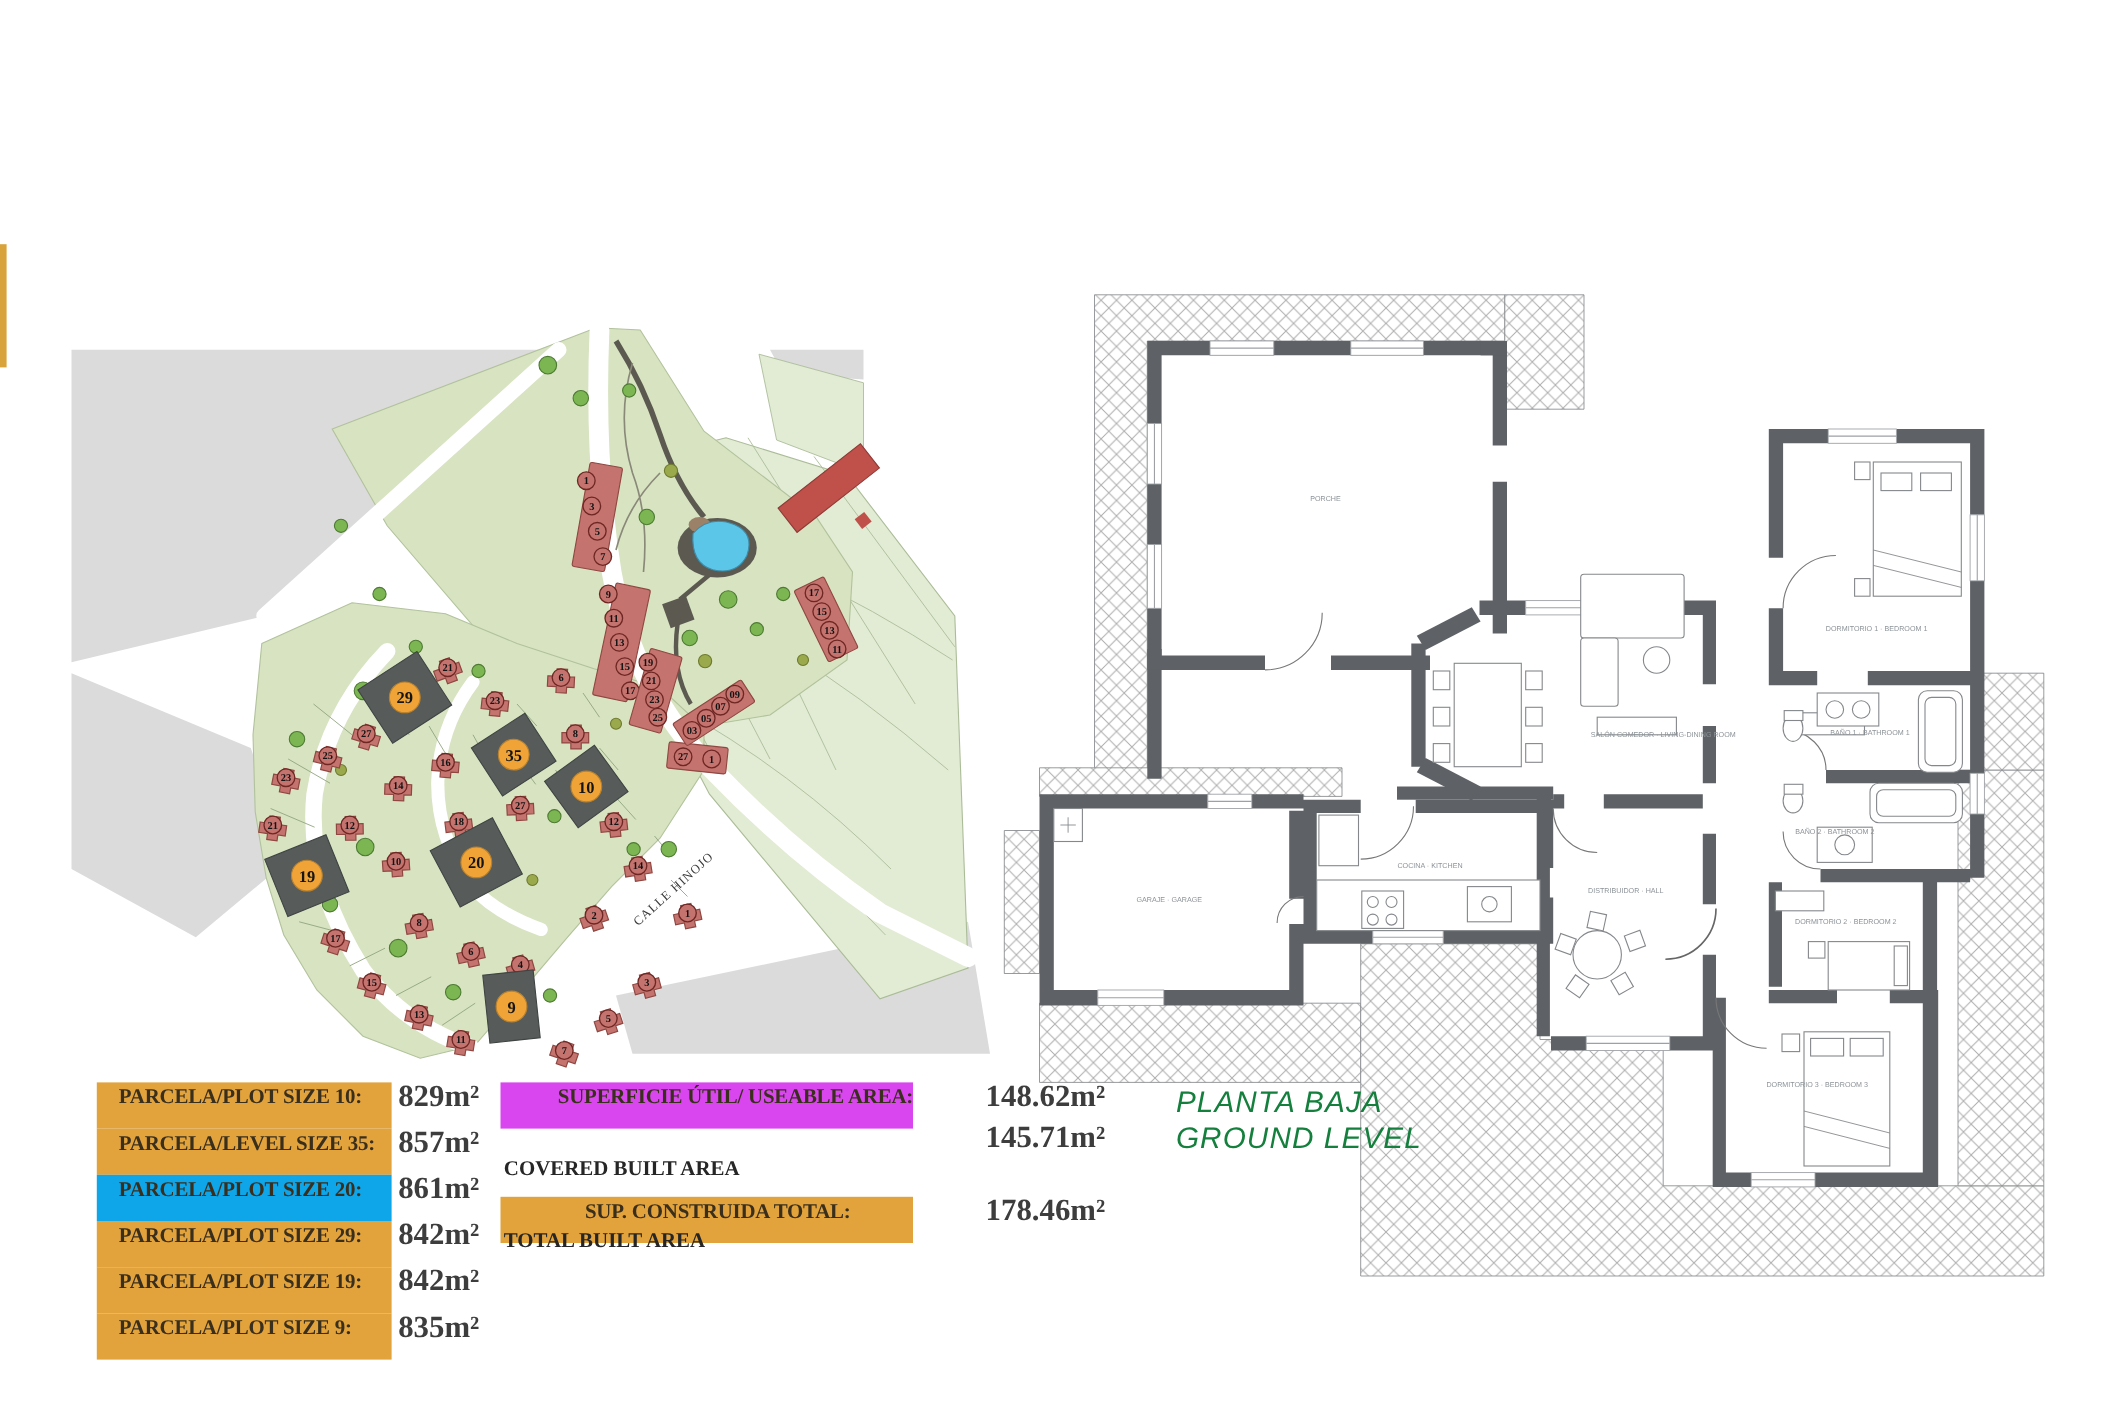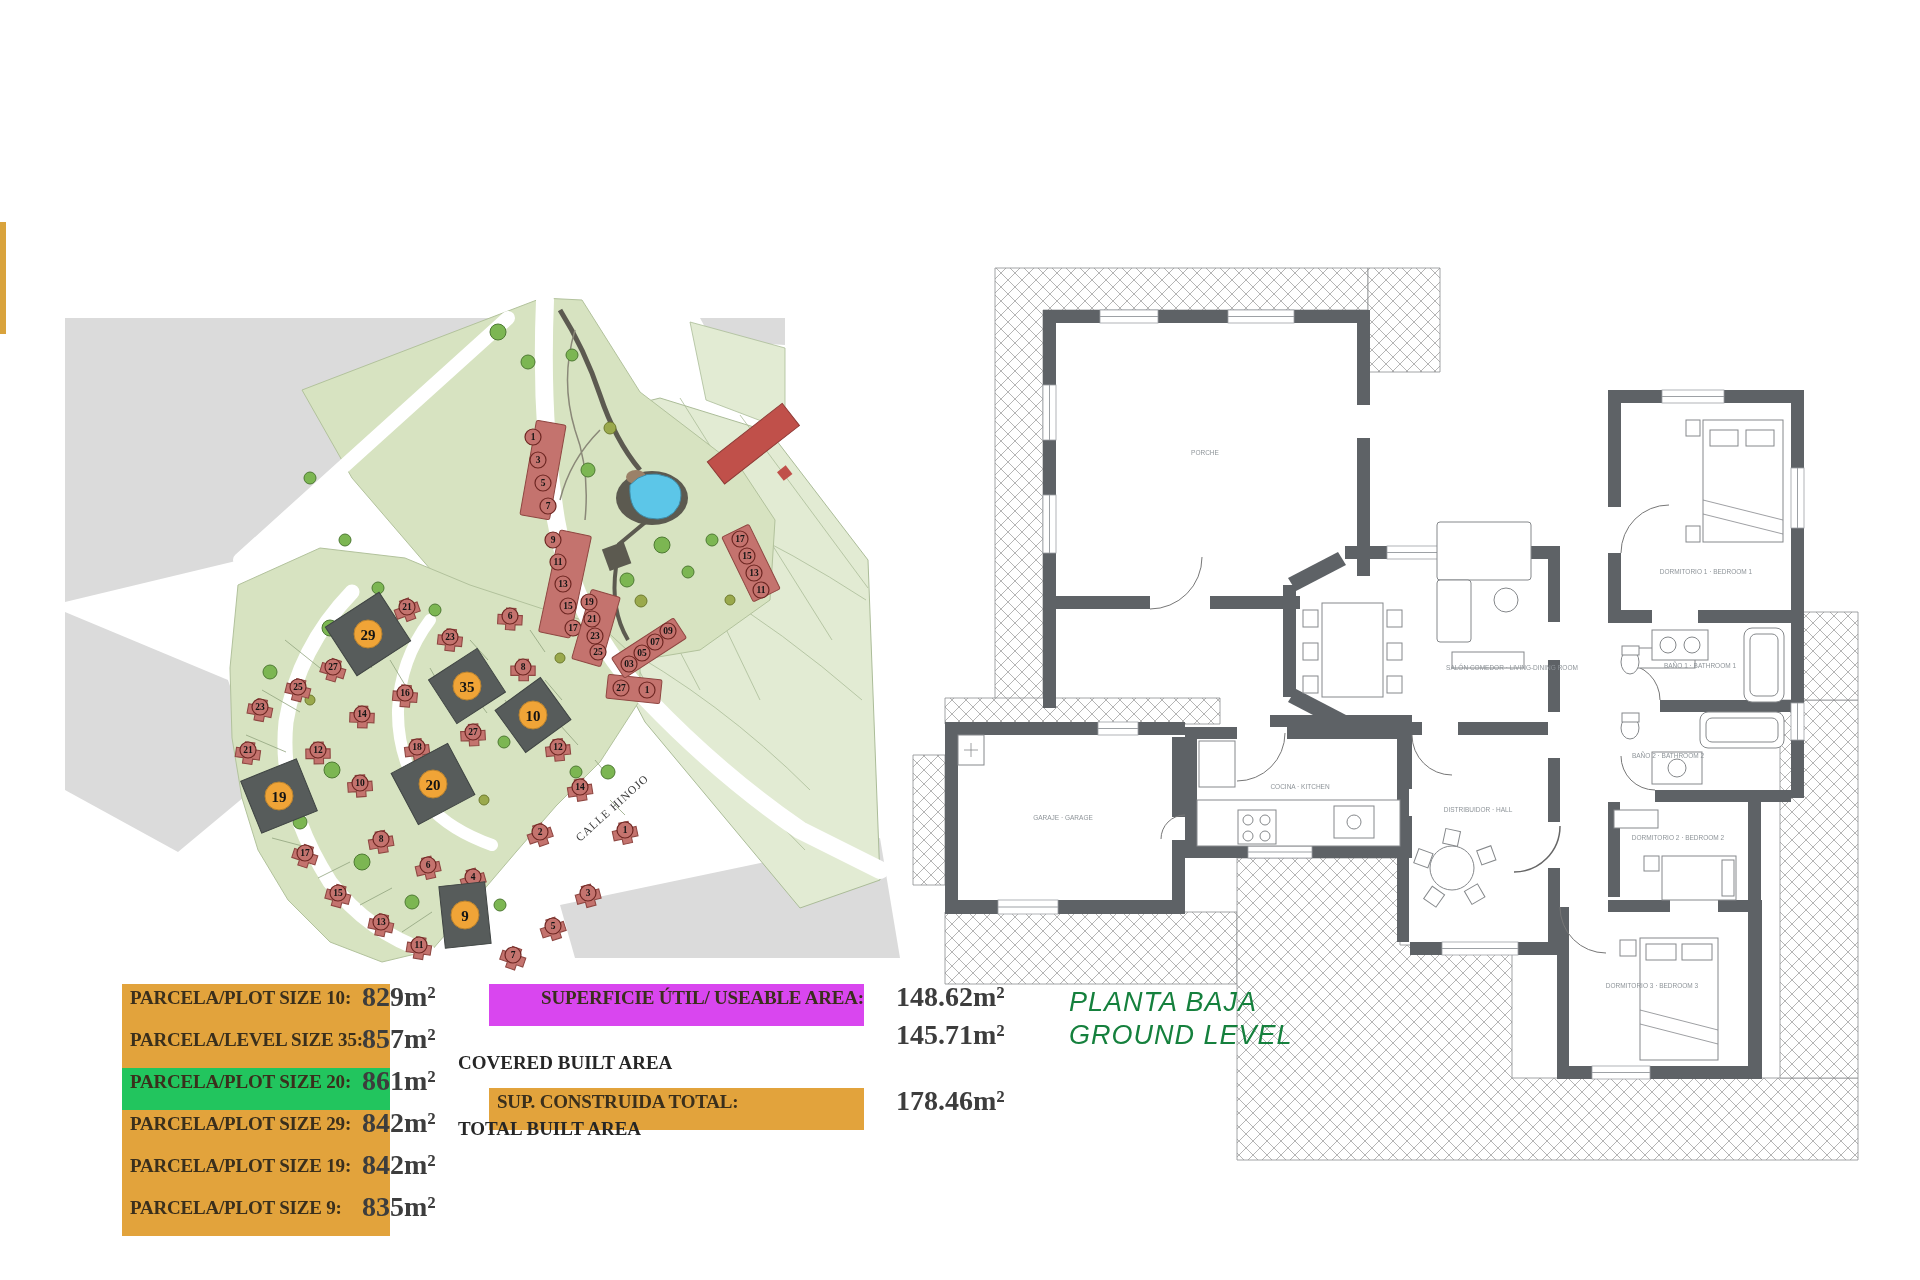--- a/index.html
+++ b/index.html
@@ -1,21 +1,21 @@
 <!DOCTYPE html>
 <html><head>
 <meta charset="utf-8">
 <style>
   html,body{margin:0;padding:0;background:#fff;}
   #canvas{position:relative;width:1920px;height:1280px;background:#fff;overflow:hidden;
           font-family:"Liberation Serif",serif;}
   #plan-svg{position:absolute;left:0;top:0;}
   .accent{position:absolute;left:0;top:222px;width:6px;height:112px;}
-  .bar{position:absolute;height:42px;line-height:27px;padding-left:8px;box-sizing:border-box;
-       font-weight:bold;font-size:19px;color:#3a2f1c;letter-spacing:-0.2px;white-space:nowrap;margin-left:34px;}
+  .bar{position:absolute;height:42px;line-height:27px;padding-left:20px;box-sizing:border-box;
+       font-weight:bold;font-size:19px;color:#3a2f1c;letter-spacing:-0.2px;white-space:nowrap;}
   .p-bar{left:88px;width:268px;}
   .a-bar{left:455px;width:375px;}
   .val{position:absolute;font-weight:bold;font-size:28px;color:#3d3d3d;white-space:nowrap;height:32px;line-height:30px;}
   .p-val{left:362px;}
   .a-val{left:896px;}
   .sub{position:absolute;left:458px;font-weight:bold;font-size:19px;color:#262626;white-space:nowrap;}
   .fp-title{position:absolute;left:1069px;top:986px;font-family:"Liberation Sans",sans-serif;
             font-size:27px;line-height:33px;color:#15803d;letter-spacing:1px;font-style:italic;}
 </style>
 </head>
@@ -419,35 +419,35 @@
         <text x="1706" y="574" font-size="6.5" fill="#8E9499" text-anchor="middle" font-family="Liberation Sans, sans-serif" font-weight="normal">DORMITORIO 1 · BEDROOM 1</text>
         <text x="1700" y="668" font-size="6.5" fill="#8E9499" text-anchor="middle" font-family="Liberation Sans, sans-serif" font-weight="normal">BAÑO 1 · BATHROOM 1</text>
         <text x="1668" y="758" font-size="6.5" fill="#8E9499" text-anchor="middle" font-family="Liberation Sans, sans-serif" font-weight="normal">BAÑO 2 · BATHROOM 2</text>
         <text x="1678" y="840" font-size="6.5" fill="#8E9499" text-anchor="middle" font-family="Liberation Sans, sans-serif" font-weight="normal">DORMITORIO 2 · BEDROOM 2</text>
         <text x="1652" y="988" font-size="6.5" fill="#8E9499" text-anchor="middle" font-family="Liberation Sans, sans-serif" font-weight="normal">DORMITORIO 3 · BEDROOM 3</text>
       </g>
   </svg>
 
   <div class="bar p-bar" style="top: 984px; background: rgb(226, 163, 60);">PARCELA/PLOT SIZE 10:</div>
   <div class="bar p-bar" style="top: 1026px; background: rgb(226, 163, 60);">PARCELA/LEVEL SIZE 35:</div>
-  <div class="bar p-bar" style="top: 1068px; background: #22c55e;">PARCELA/PLOT SIZE 20:</div>
+  <div class="bar p-bar" style="top: 1068px; background: #0ea5e9;">PARCELA/PLOT SIZE 20:</div>
   <div class="bar p-bar" style="top: 1110px; background: rgb(226, 163, 60);">PARCELA/PLOT SIZE 29:</div>
   <div class="bar p-bar" style="top: 1152px; background: rgb(226, 163, 60);">PARCELA/PLOT SIZE 19:</div>
   <div class="bar p-bar" style="top: 1194px; background: rgb(226, 163, 60);">PARCELA/PLOT SIZE 9:</div>
 
   <div class="val p-val" style="top:982px">829m²</div>
   <div class="val p-val" style="top:1024px">857m²</div>
   <div class="val p-val" style="top:1066px">861m²</div>
   <div class="val p-val" style="top:1108px">842m²</div>
   <div class="val p-val" style="top:1150px">842m²</div>
   <div class="val p-val" style="top:1192px">835m²</div>
 
   <div class="bar a-bar" style="top: 984px; background: #d946ef; text-align: right;">SUPERFICIE ÚTIL/ USEABLE AREA:</div>
   <div class="sub" style="top:1052px">COVERED BUILT AREA</div>
-  <div class="bar a-bar" style="top: 1088px; background: rgb(226, 163, 60);">SUP. CONSTRUIDA TOTAL:</div>
+  <div class="bar a-bar" style="top: 1088px; background: rgb(226, 163, 60); text-align: center;">SUP. CONSTRUIDA TOTAL:</div>
   <div class="sub" style="top:1118px">TOTAL BUILT AREA</div>
 
   <div class="val a-val" style="top:982px">148.62m²</div>
   <div class="val a-val" style="top:1020px">145.71m²</div>
   <div class="val a-val" style="top:1086px">178.46m²</div>
 
   <div class="fp-title">
     <div>PLANTA BAJA</div>
     <div>GROUND LEVEL</div>
   </div>

